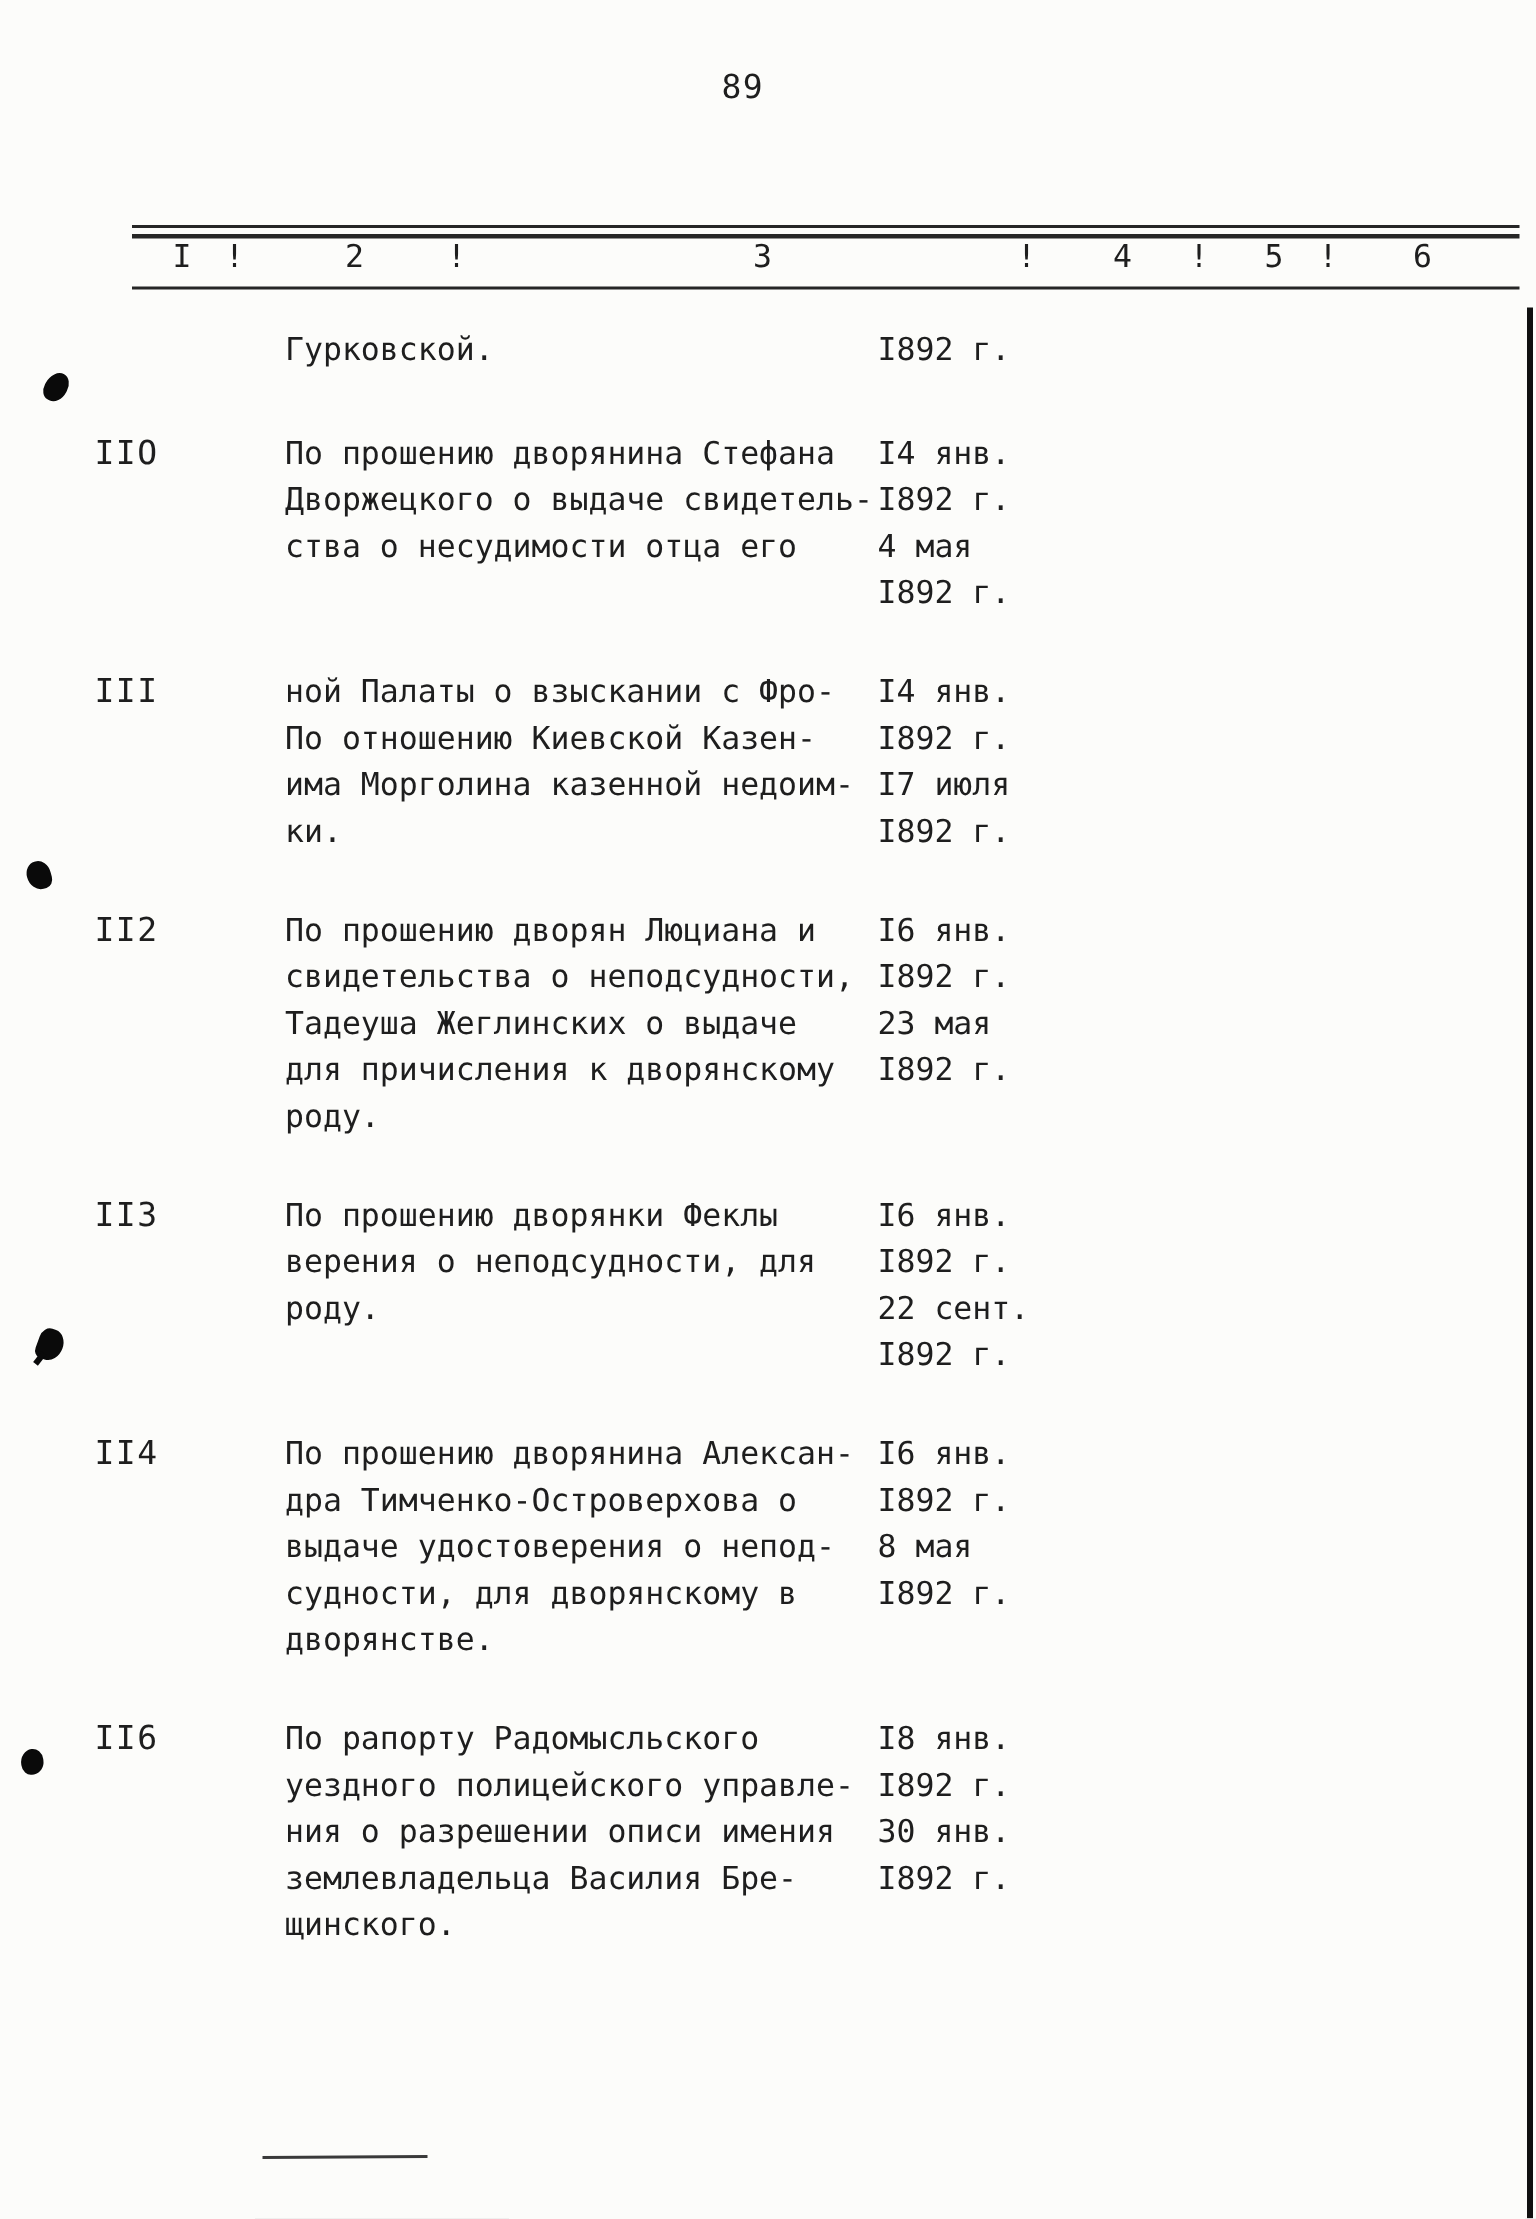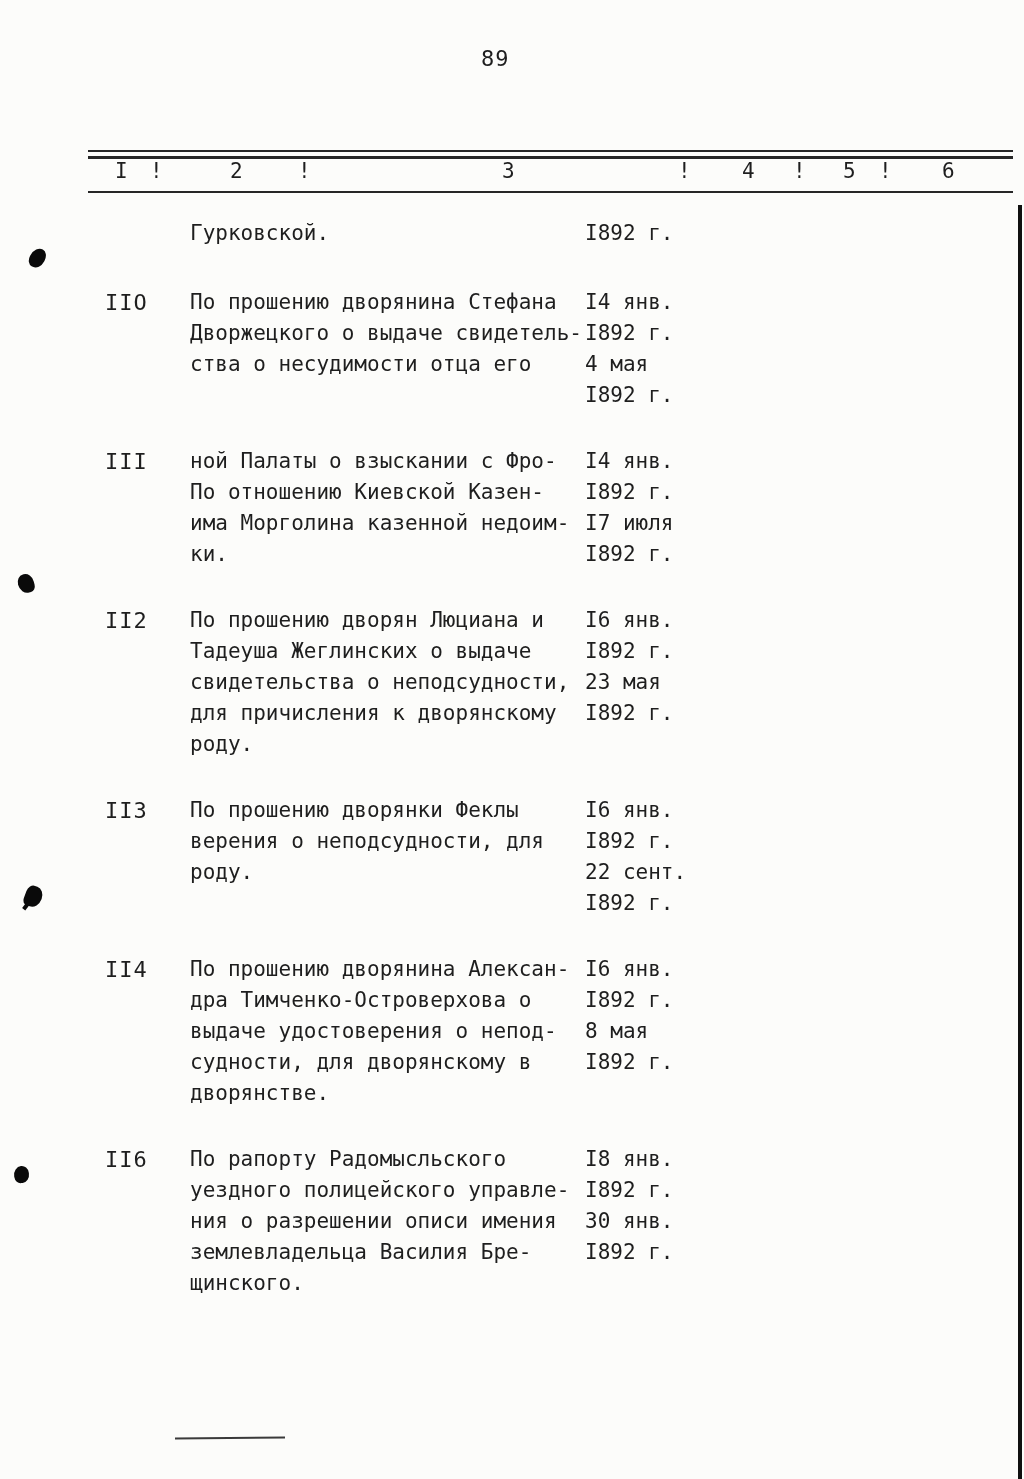--- a/index.html
+++ b/index.html
@@ -20,21 +20,21 @@
   .rule{position:absolute;left:88px;width:925px;background:#262626;}
   .rule-top-a{top:150px;height:2px;}
   .rule-top-b{top:156px;height:3px;}
   .rule-bottom{top:191px;height:2px;}
   .header-row{position:absolute;top:159px;left:0;width:1024px;height:28px;}
   .header-row span{position:absolute;top:0;font-size:21px;}
   
   .entries{position:absolute;top:218px;left:0;width:1024px;}
   .entry{display:flex;margin-bottom:35px;}
   .entry.cont{margin-bottom:38px;}
-  .col-num{width:190px;padding-left:105px;box-sizing:border-box;font-size:22px;line-height:31px;letter-spacing:1px;}
+  .col-num{width:190px;padding-left:63px;box-sizing:border-box;font-size:22px;line-height:31px;letter-spacing:1px;}
   .col-desc{width:395px;font-size:21px;line-height:31px;}
   .col-date{flex:1;font-size:21px;line-height:31px;}
   .line{height:31px;white-space:nowrap;}
   
   .ink-blob{position:absolute;background:#0a0a0a;border-radius:60% 50% 55% 45%;}
   .blob-1{left:30px;top:248px;width:15px;height:20px;transform:rotate(28deg);}
   .blob-2{left:18px;top:574px;width:16px;height:19px;transform:rotate(-15deg);border-radius:55% 60% 40% 65%;}
   .blob-3{left:25px;top:886px;width:17px;height:21px;transform:rotate(20deg);border-radius:50% 65% 70% 35%;}
   .blob-3::after{content:"";position:absolute;left:3px;top:17px;width:4px;height:9px;background:#0a0a0a;transform:rotate(18deg);}
   .blob-4{left:14px;top:1166px;width:15px;height:17px;transform:rotate(-8deg);}
@@ -103,22 +103,22 @@
           <div class="line">I4 янв.</div>
           <div class="line">I892 г.</div>
           <div class="line">I7 июля</div>
           <div class="line">I892 г.</div>
         </div>
       </div>
       <div class="entry">
         <div class="col-num">II2</div>
         <div class="col-desc">
           <div class="line">По прошению дворян Люциана и</div>
+          <div class="line">свидетельства о неподсудности,</div>
           <div class="line">Тадеуша Жеглинских о выдаче</div>
-          <div class="line">свидетельства о неподсудности,</div>
           <div class="line">для причисления к дворянскому</div>
           <div class="line">роду.</div>
         </div>
         <div class="col-date">
           <div class="line">I6 янв.</div>
           <div class="line">I892 г.</div>
           <div class="line">23 мая</div>
           <div class="line">I892 г.</div>
         </div>
       </div>

